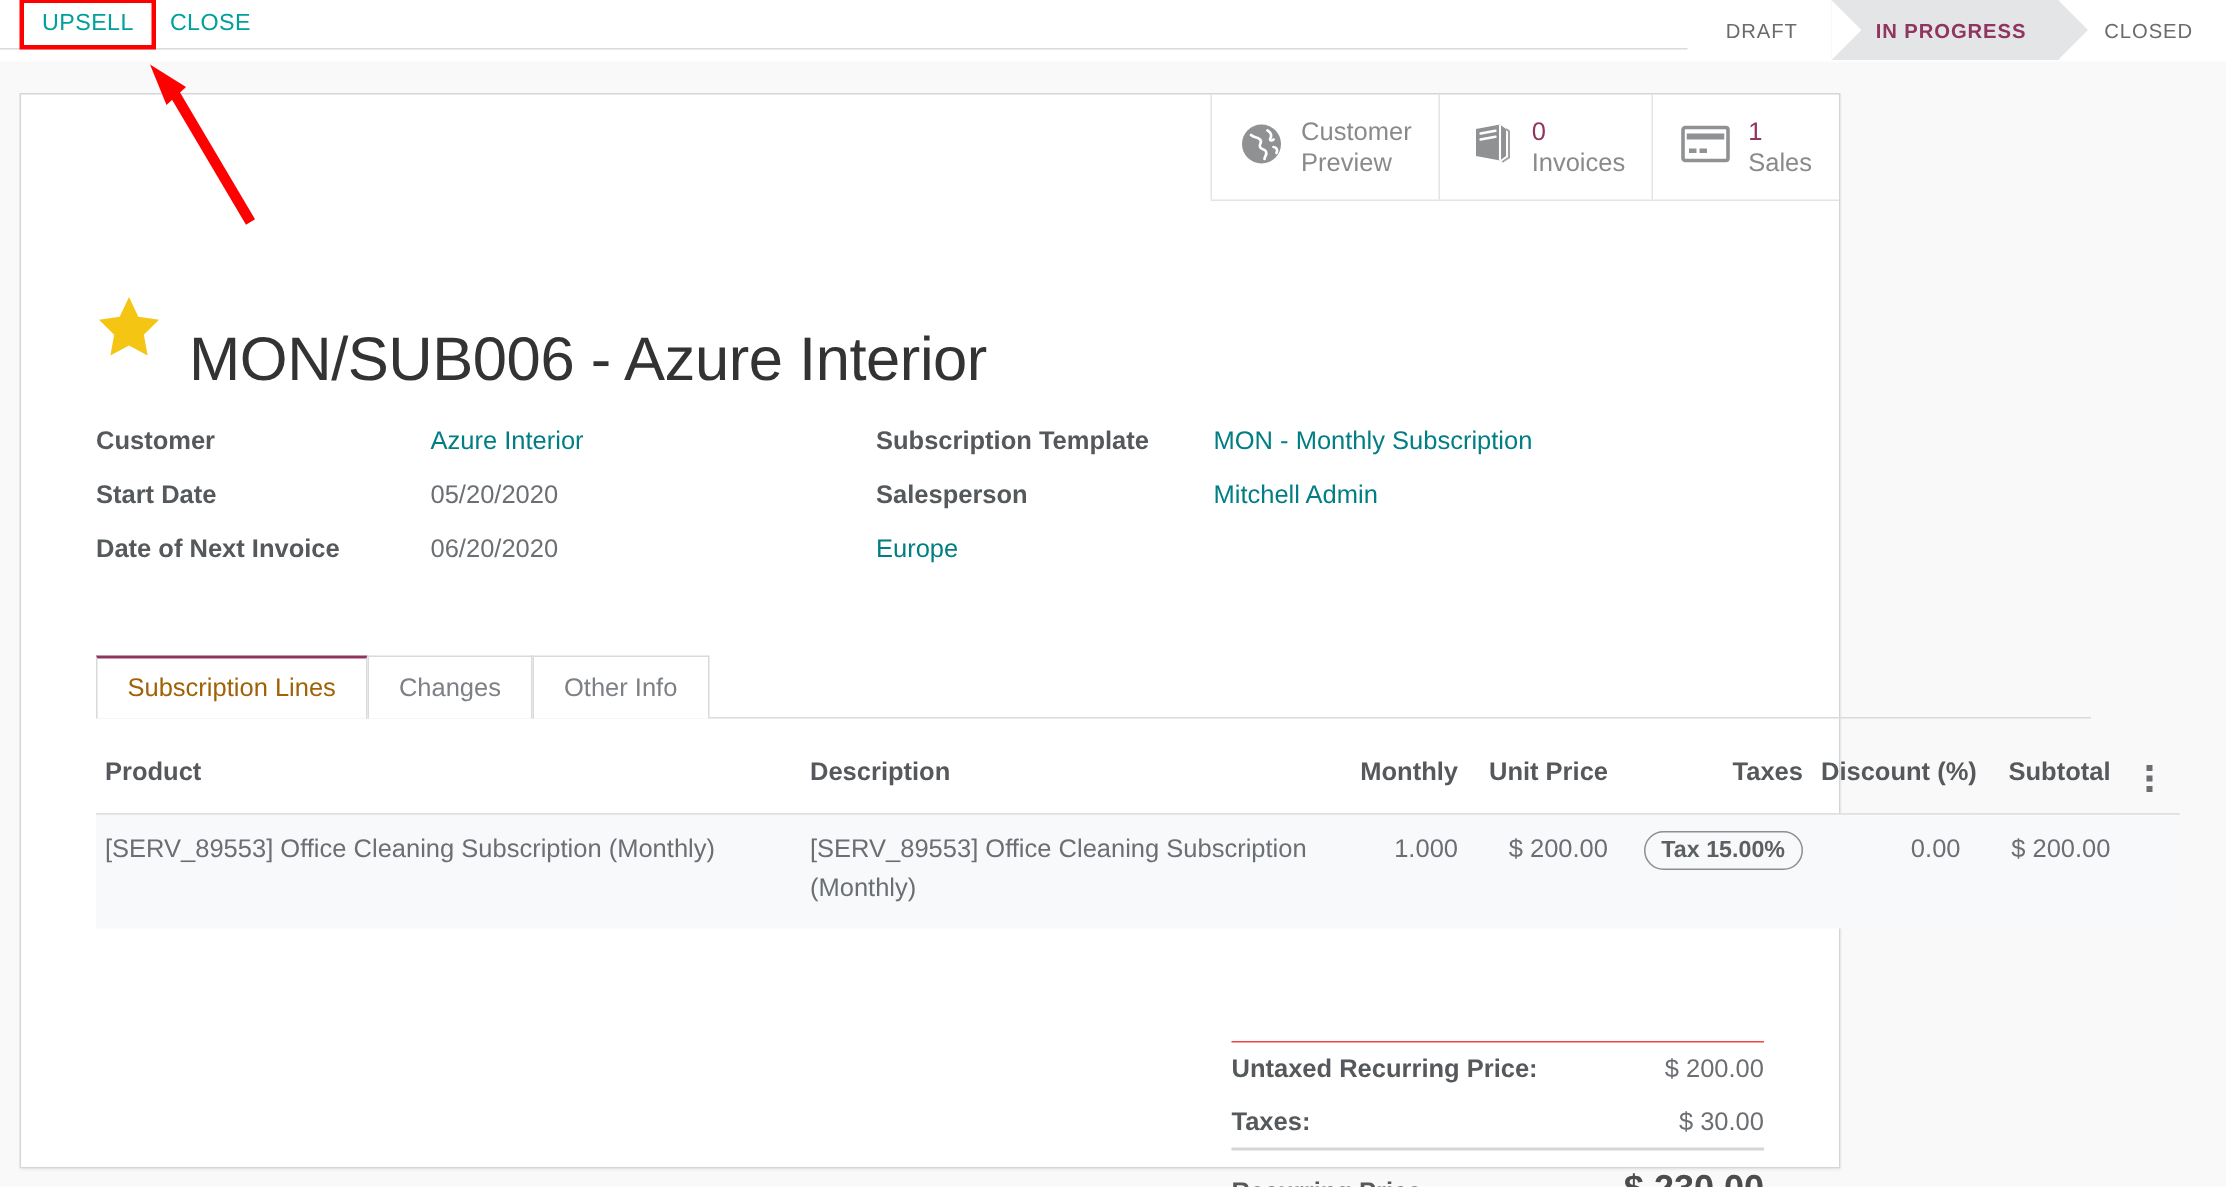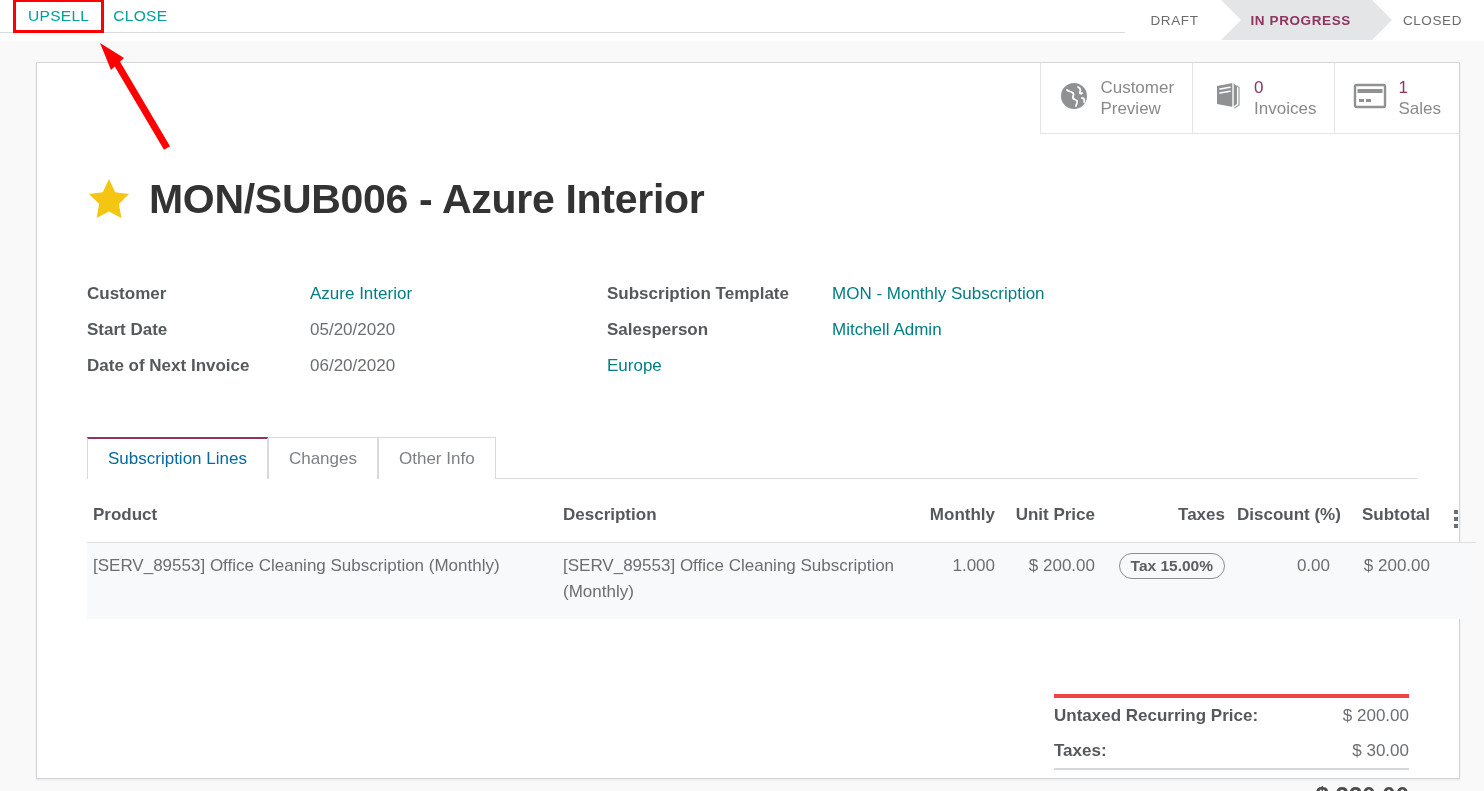--- a/index.html
+++ b/index.html
@@ -99,22 +99,22 @@
   .page-bg {
     position: absolute;
     left: 0; top: 41px;
     width: 1484px; height: 750px;
     background: #f9f9f9;
   }
 
   
   .sheet {
     position: absolute;
-    left: 36px; top: 62px;
-    width: 1424px; height: 717px;
+    left: 13px; top: 62px;
+    width: 1214px; height: 717px;
     background: #ffffff;
     border: 1px solid #d2d6da;
     box-shadow: 0 1px 2px rgba(0,0,0,.08);
   }
 
   
   .button-box {
     position: absolute;
     right: 0; top: 0;
     height: 71px;
@@ -156,24 +156,25 @@
   .title-row {
     position: absolute;
     left: 50px; top: 113px;
     display: flex;
     align-items: center;
     gap: 18px;
   }
   .star-icon { display: block; }
   .record-title {
     font-size: 41px;
-    font-weight: 700;
+    font-weight: 400;
     color: #333333;
     letter-spacing: -0.3px;
     white-space: nowrap;
+    margin-top: 40px;
   }
 
   
   .fields {
     position: absolute;
     left: 50px; top: 213px;
     width: 1330px;
     display: flex;
   }
   .field-col { display: grid; grid-template-columns: auto auto; }
@@ -214,21 +215,21 @@
     border-bottom: none;
     background: transparent;
     cursor: pointer;
     position: relative;
     top: 1px;
     white-space: nowrap;
     line-height: 22px;
     font-family: "Liberation Sans", sans-serif;
   }
   .tab.active {
-    color: #0369a1;
+    color: #a16207;
     background: #ffffff;
     border-color: #d9dadb;
     border-top: 2px solid #8f3560;
     padding-top: 9px;
   }
   .tab:not(.active) {
     border-color: #d9dadb;
     background: #ffffff;
   }
 
@@ -290,21 +291,21 @@
     right: 50px; top: 631px;
     width: 355px;
   }
   .totals-inner { width: 100%; }
   .total-row {
     display: flex;
     justify-content: space-between;
     align-items: baseline;
     padding: 8px 0 7px 0;
   }
-  .total-row.first { border-top: 4px solid #ef4444; }
+  .total-row.first { border-top: 1px solid #ef4444; }
   .total-row .tl {
     font-size: 17px;
     font-weight: 700;
     color: #55595c;
   }
   .total-row .tv {
     font-size: 17px;
     color: #6b6f73;
   }
   .total-row.grand {

